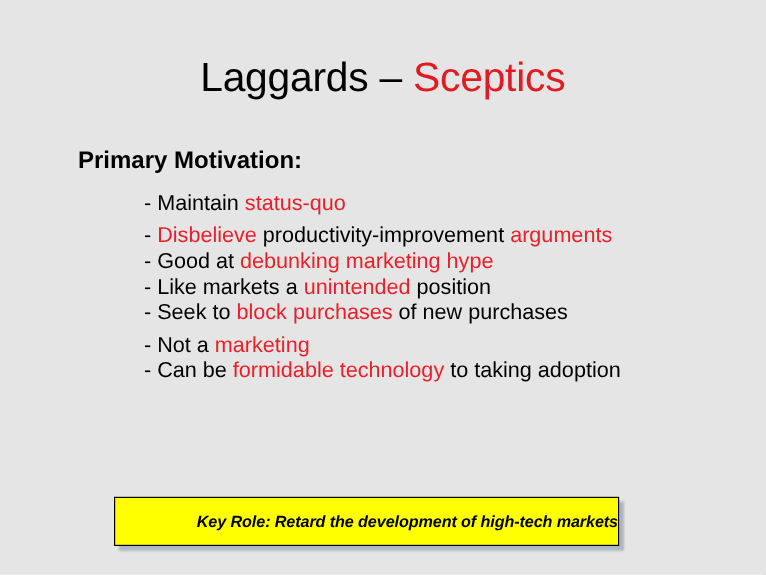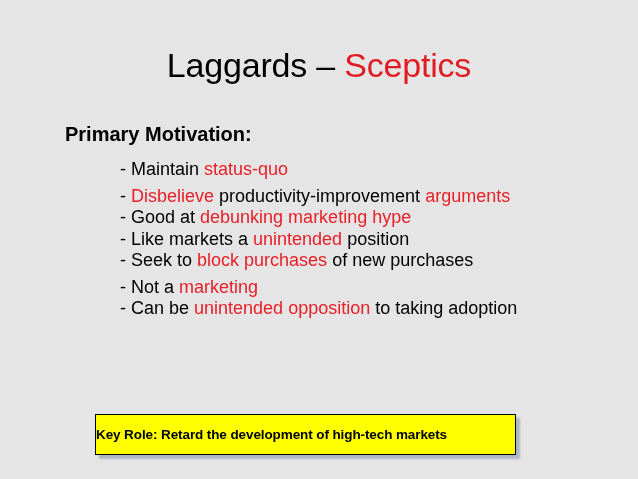--- a/index.html
+++ b/index.html
@@ -91,21 +91,22 @@
     position: absolute;
     left: 0;
     top: 0;
     width: 421px;
     height: 41px;
     box-sizing: border-box;
     background: #FFFF00;
     border: 1.5px solid #000000;
     display: flex;
     align-items: center;
-    justify-content: flex-start;
+    justify-content: flex-end;
+    font-style: italic;
   }
   .callout-text {
     font-size: 13.5px;
     font-weight: bold;
     color: #000000;
     letter-spacing: -0.1px;
     white-space: nowrap;
   }
 </style>
 </head>
@@ -135,21 +136,21 @@
         <li class="sub-item"><span>- Like markets a </span><span class="red">unintended</span><span> position</span><span class="red"></span><span></span></li>
         <li class="sub-item"><span>- Seek to </span><span class="red">block purchases</span><span> of new purchases</span><span class="red"></span><span></span></li>
       </ul>
     </div>
 
     <div class="gap-b"></div>
 
     <div>
       <ul class="sub-list">
         <li class="sub-item"><span>- Not a </span><span class="red">marketing</span><span></span><span class="red"></span><span></span></li>
-        <li class="sub-item"><span>- Can be </span><span class="red">unintended opposition</span><span> to taking adoption</span><span class="red"></span><span></span></li>
+        <li class="sub-item"><span>- Can be </span><span class="red">formidable technology</span><span> to taking adoption</span><span class="red"></span><span></span></li>
       </ul>
     </div>
 
   </div>
 
   <div class="callout-wrap">
     <div class="callout-shadow"></div>
     <div class="callout">
       <span class="callout-text">Key Role: Retard the development of high-tech markets</span>
     </div>

